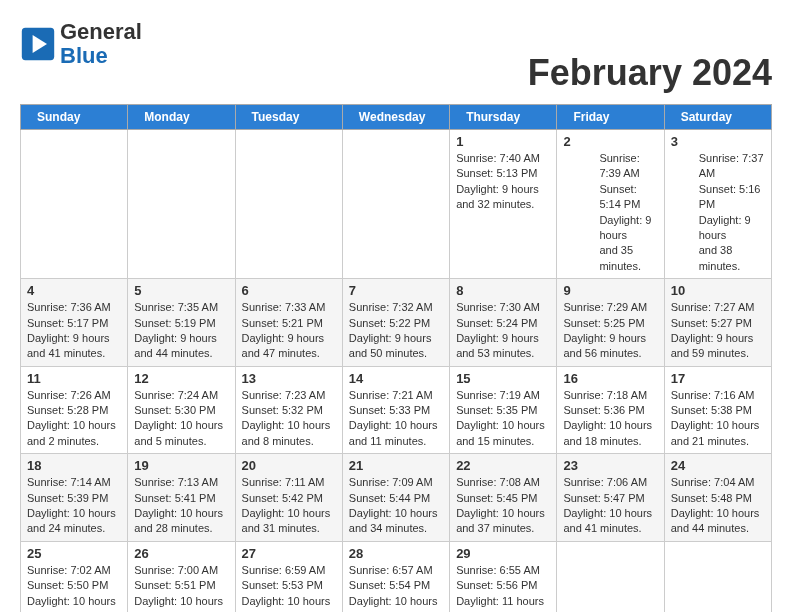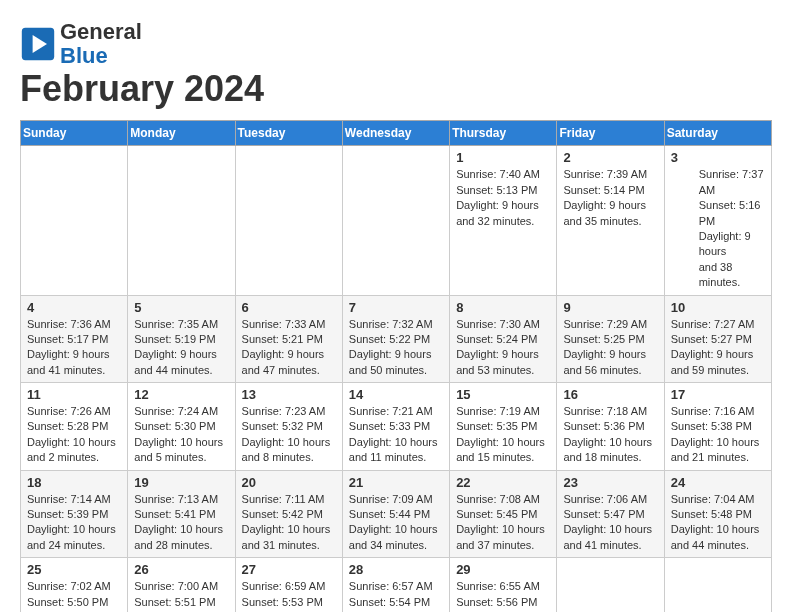--- a/index.html
+++ b/index.html
@@ -8,60 +8,60 @@
       background: #fff;
       width: 792px;
       min-height: 612px;
       padding: 20px;
     }
     .header {
       display: flex;
       justify-content: space-between;
       align-items: flex-start;
       margin-bottom: 10px;
-      flex-direction: column;
     }
     .logo {
       display: flex;
       align-items: center;
     }
     .logo-text {
       font-size: 22px;
       font-weight: bold;
       color: #333;
       line-height: 1.1;
     }
     .logo-text .blue { color: #1a6bb5; }
     .logo-icon {
       width: 36px;
       height: 36px;
       margin-right: 4px;
     }
     .title-block {
       text-align: right;
+      margin-top: 32px;
     }
     .month-title {
       font-size: 36px;
       font-weight: bold;
       color: #333;
     }
     .subtitle {
       font-size: 14px;
       color: #555;
     }
     table {
       width: 100%;
       border-collapse: collapse;
       font-size: 11px;
     }
     thead tr th {
       background-color: #2c7fd4;
       color: #fff;
       text-align: left;
-      padding: 5px 2px;
+      padding: 5px 16px;
       font-size: 12px;
       font-weight: bold;
       border: 1px solid #aaa;
     }
     tbody tr td {
       vertical-align: top;
       border: 1px solid #ccc;
       padding: 4px 6px;
       height: 85px;
       width: 107px;
@@ -124,21 +124,21 @@
         <td class="empty"></td>
         <td>
           <span class="day-number">1</span>
           <div class="day-info" style="white-space: pre-line;">Sunrise: 7:40 AM
 Sunset: 5:13 PM
 Daylight: 9 hours
 and 32 minutes.</div>
         </td>
         <td>
           <span class="day-number">2</span>
-          <div class="day-info" style="white-space: pre-line;">Sunrise: 7:39 AM
+          <div class="day-info" style="white-space: pre-line; margin-left: 36px;">Sunrise: 7:39 AM
 Sunset: 5:14 PM
 Daylight: 9 hours
 and 35 minutes.</div>
         </td>
         <td>
           <span class="day-number">3</span>
           <div class="day-info" style="white-space: pre-line; margin-left: 28px;">Sunrise: 7:37 AM
 Sunset: 5:16 PM
 Daylight: 9 hours
 and 38 minutes.</div>

